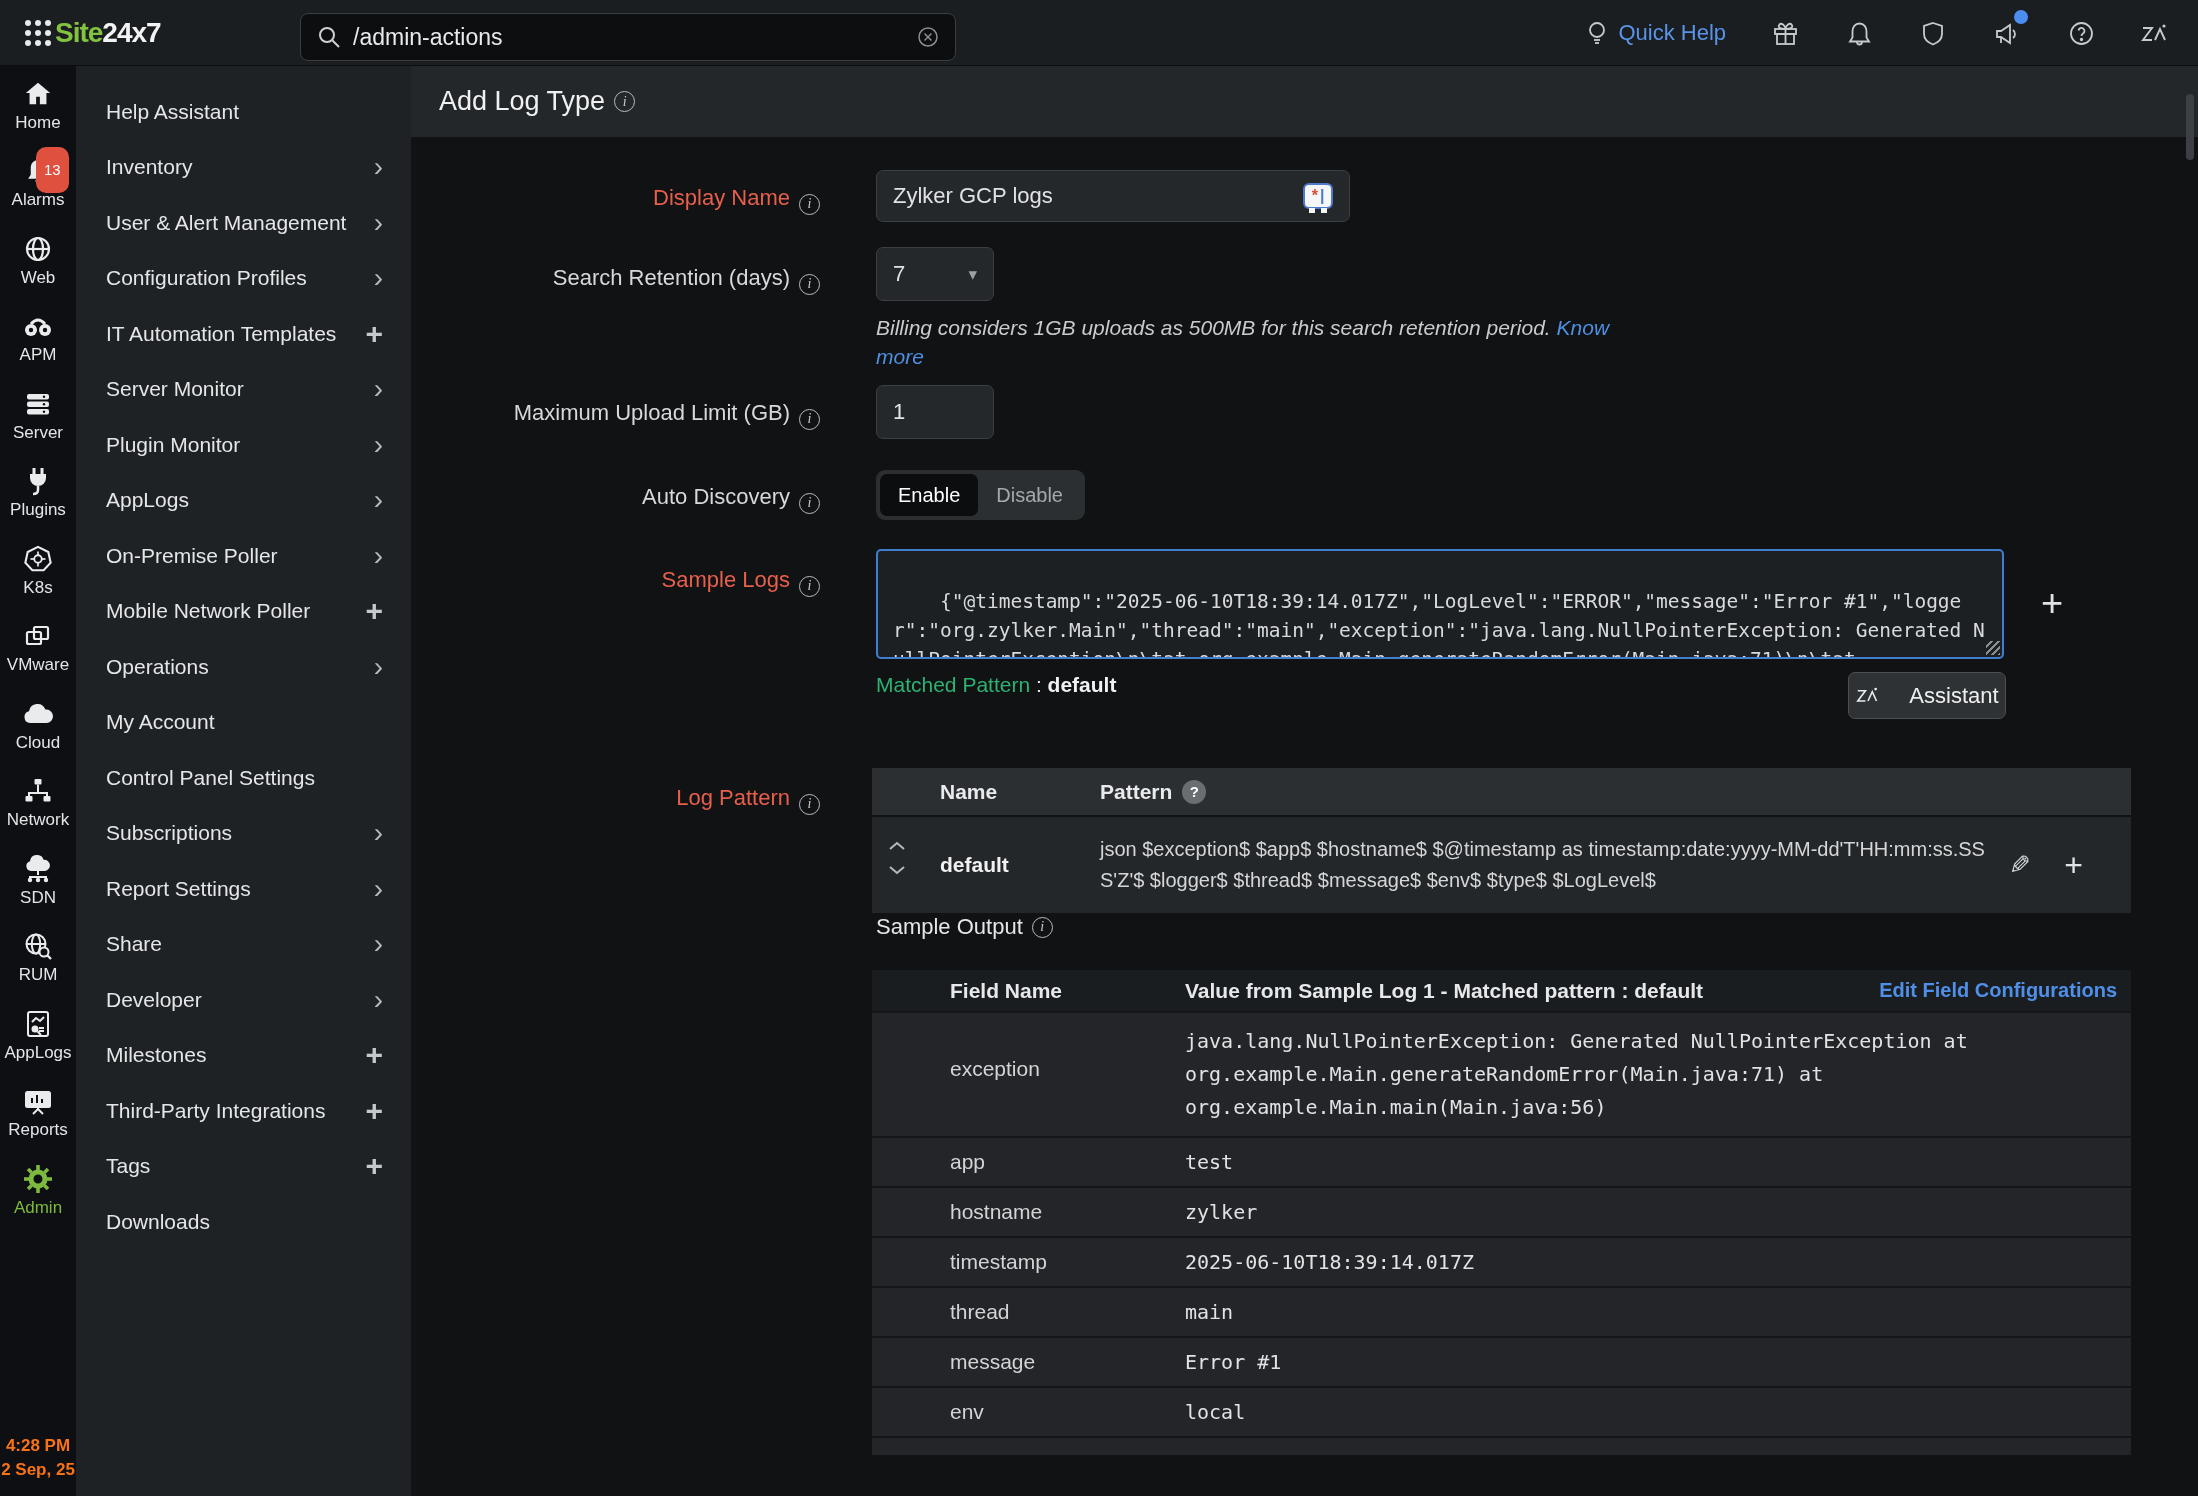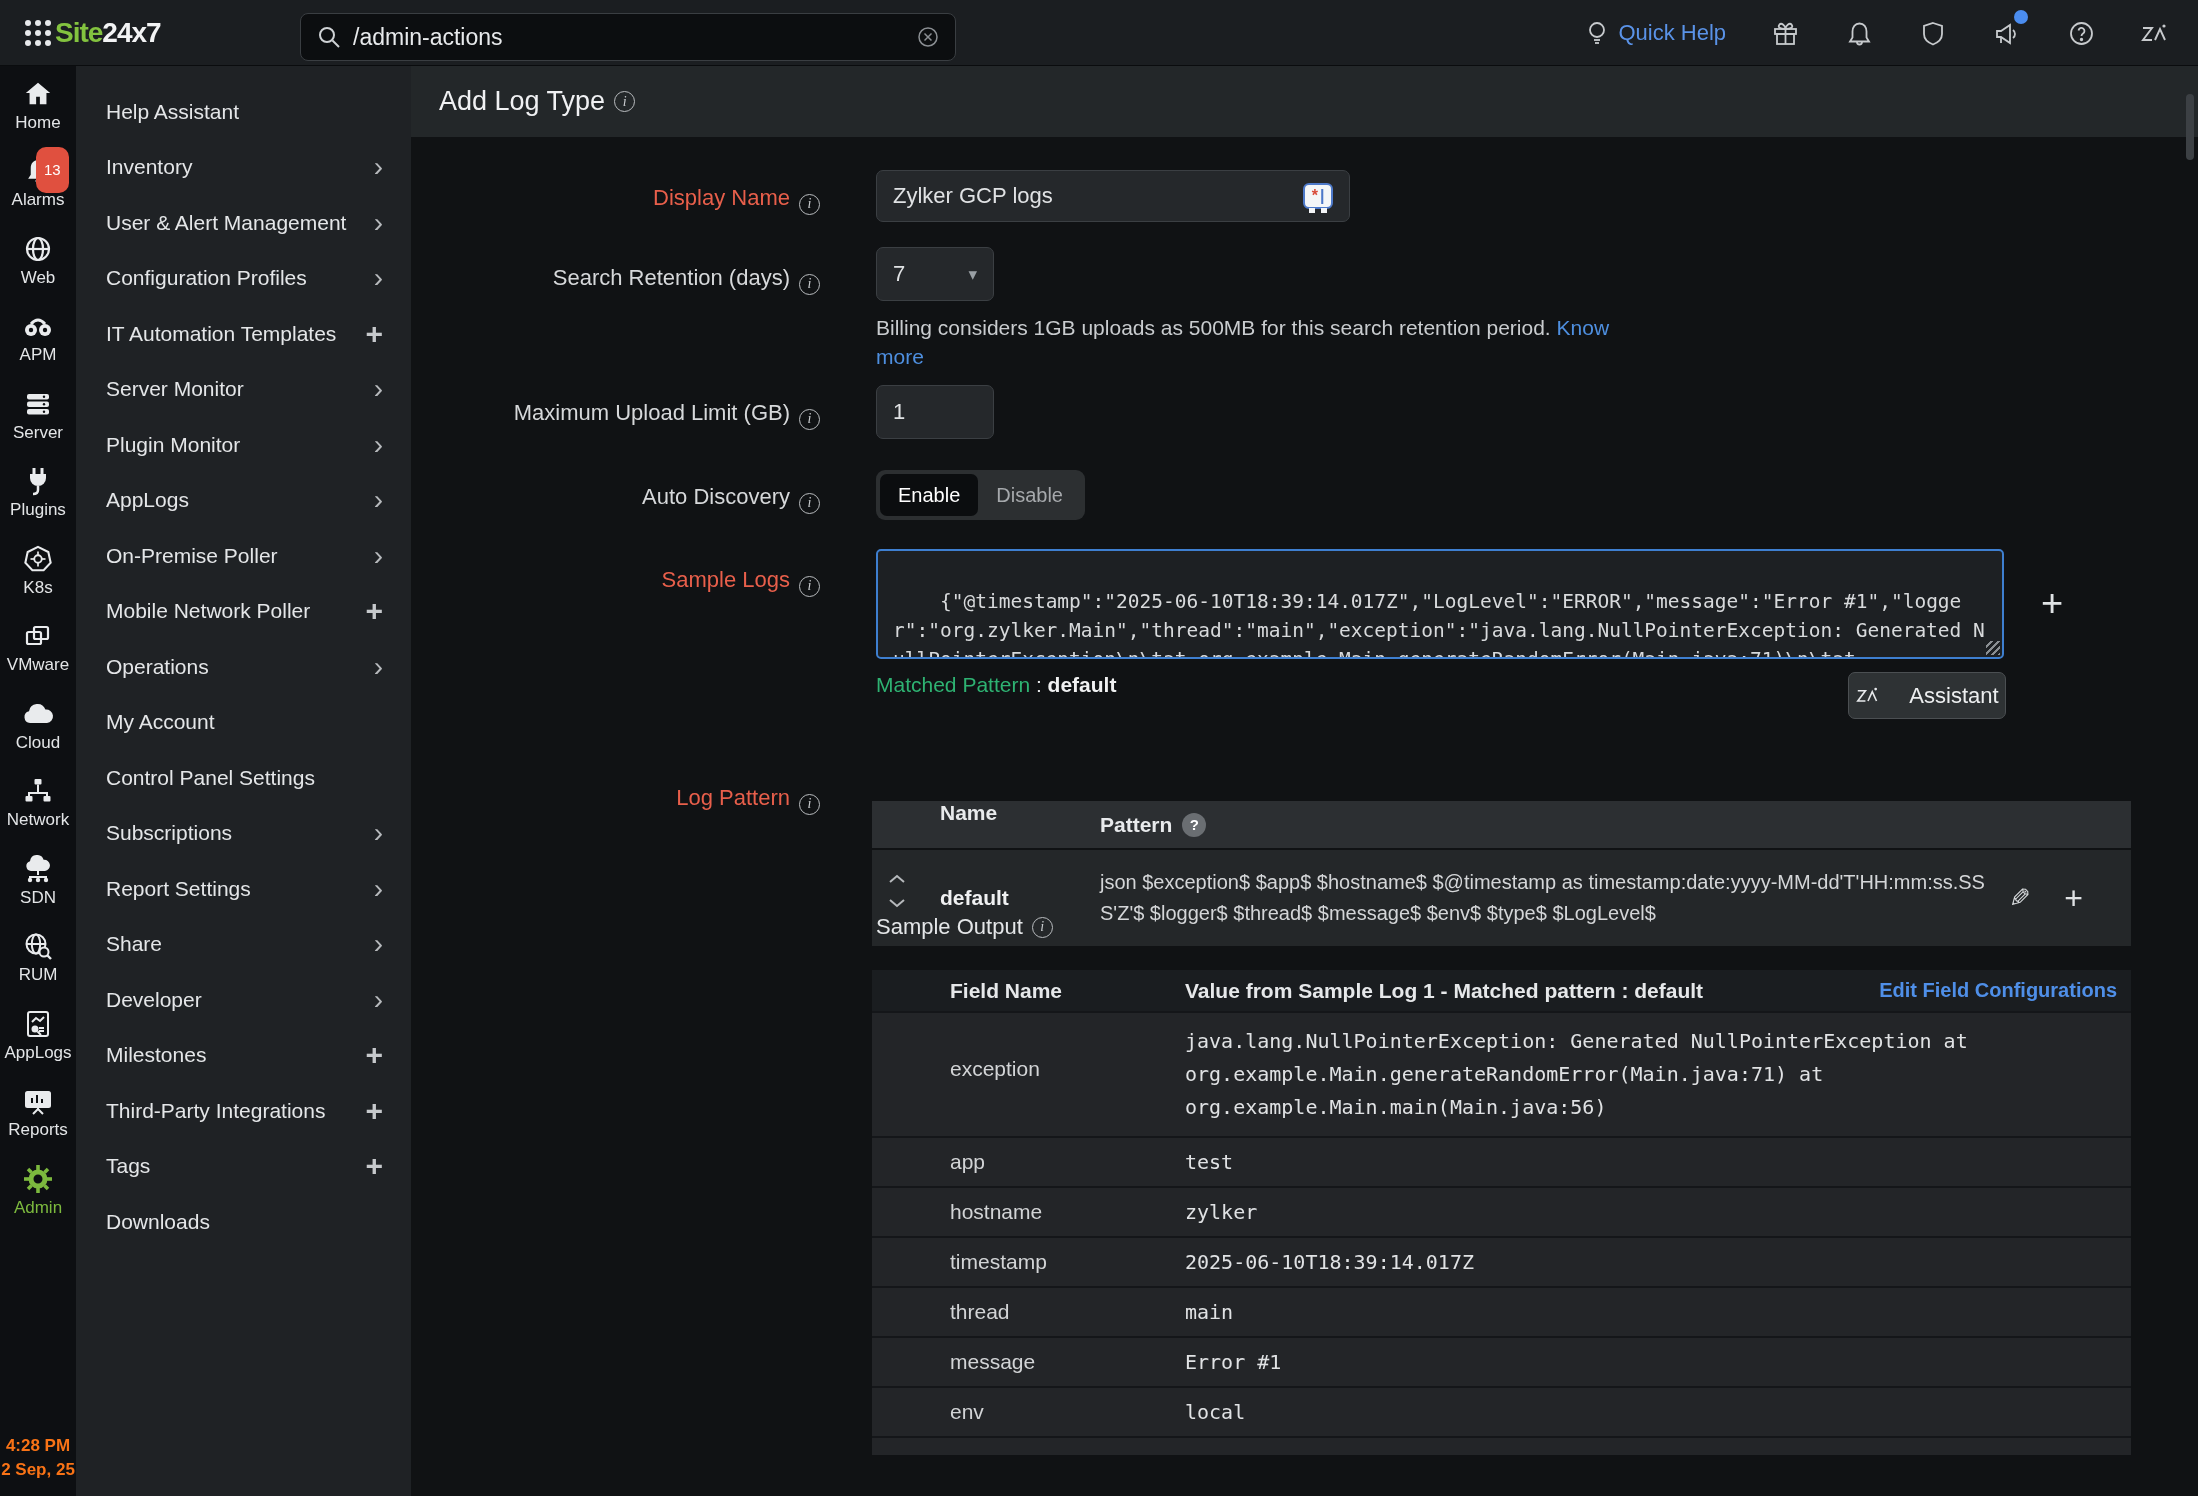--- a/index.html
+++ b/index.html
@@ -68,21 +68,21 @@
   .caret { margin-left:auto; color:#9aa0a5; font-size:17px; }
 
   .kbd-ic { margin-left:auto; width:30px; height:26px; background:#f4f6f8; border:2px solid #4d79c9;
     border-radius:6px; position:relative; display:flex; align-items:center; justify-content:center;
     font-size:16px; flex:none; }
   .kbd-ic .ast { color:#d94b3a; font-weight:bold; margin-right:2px; }
   .kbd-ic .bar { color:#4d79c9; font-weight:bold; }
   .kbd-ic::after { content:""; position:absolute; bottom:-6px; left:4px; width:6px; height:5px;
     background:#f4f6f8; box-shadow:12px 0 #f4f6f8; }
 
-  .helper { position:absolute; font-size:21px; color:#c9cccf; line-height:29px; }
+  .helper { position:absolute; font-size:21px; color:#c9cccf; line-height:29px;font-style:italic; }
   .link { color:#4e8fe0; cursor:pointer; }
 
   .segmented { position:absolute; background:#2c2f31; border-radius:9px; padding:4px; display:flex; }
   .seg { font-size:20px; padding:0 18px; height:42px; display:flex; align-items:center; border-radius:7px; }
   .seg.on { background:#0b0d0f; color:#fff; }
   .seg.off { color:#a6a9ac; }
 
   .logarea { position:absolute; left:465px; top:483px; width:1128px; height:110px;
     background:#1d2023; border:2px solid #3e7fd0; border-radius:5px; overflow:hidden;
     padding:7px 15px; font-size:19.5px; line-height:29px; color:#d8dadc;
@@ -94,22 +94,22 @@
   .matched { position:absolute; left:465px; top:607px; font-size:21px; }
   .matched .g { color:#2eb272; }
   .matched .d { color:#f0f1f2; font-weight:bold; }
 
   .assistant-btn { position:absolute; left:1437px; top:606px; width:158px; height:47px;
     background:#2e3234; border:1px solid #4b4f52; border-radius:7px;
     display:flex; align-items:center; justify-content:center; gap:28px;
     font-size:22px; color:#eceeef; cursor:pointer; }
 
   .ptable { position:absolute; left:461px; top:702px; width:1259px; }
-  .ptable .phead { height:47px; background:#2c2f32; display:flex; 
-    font-size:21px; font-weight:bold; color:#e8eaec;margin-top:33px; }
+  .ptable .phead { height:47px; background:#2c2f32; display:flex; align-items:center;
+    font-size:21px; font-weight:bold; color:#e8eaec; }
   .ptable .prow { height:96px; background:#242729; margin-top:2px; position:relative; }
   .ph-name { margin-left:68px; width:160px; }
   .ph-pat { display:flex; align-items:center; gap:10px; }
   .qbadge { width:24px; height:24px; border-radius:50%; background:#6a6e72; color:#fff;
     font-size:15px; font-weight:bold; display:flex; align-items:center; justify-content:center; }
   .reorder { position:absolute; left:16px; top:24px; display:flex; flex-direction:column; gap:14px; }
   .pname { position:absolute; left:68px; top:36px; font-size:21px; font-weight:bold; color:#f0f1f2; }
   .ppat { position:absolute; left:228px; top:17px; width:893px; font-size:20px; line-height:31px;
     color:#d4d6d8; overflow-wrap:break-word; word-break:break-all; }
   .prow-actions { position:absolute; right:48px; top:30px; display:flex; gap:34px; align-items:center; }

